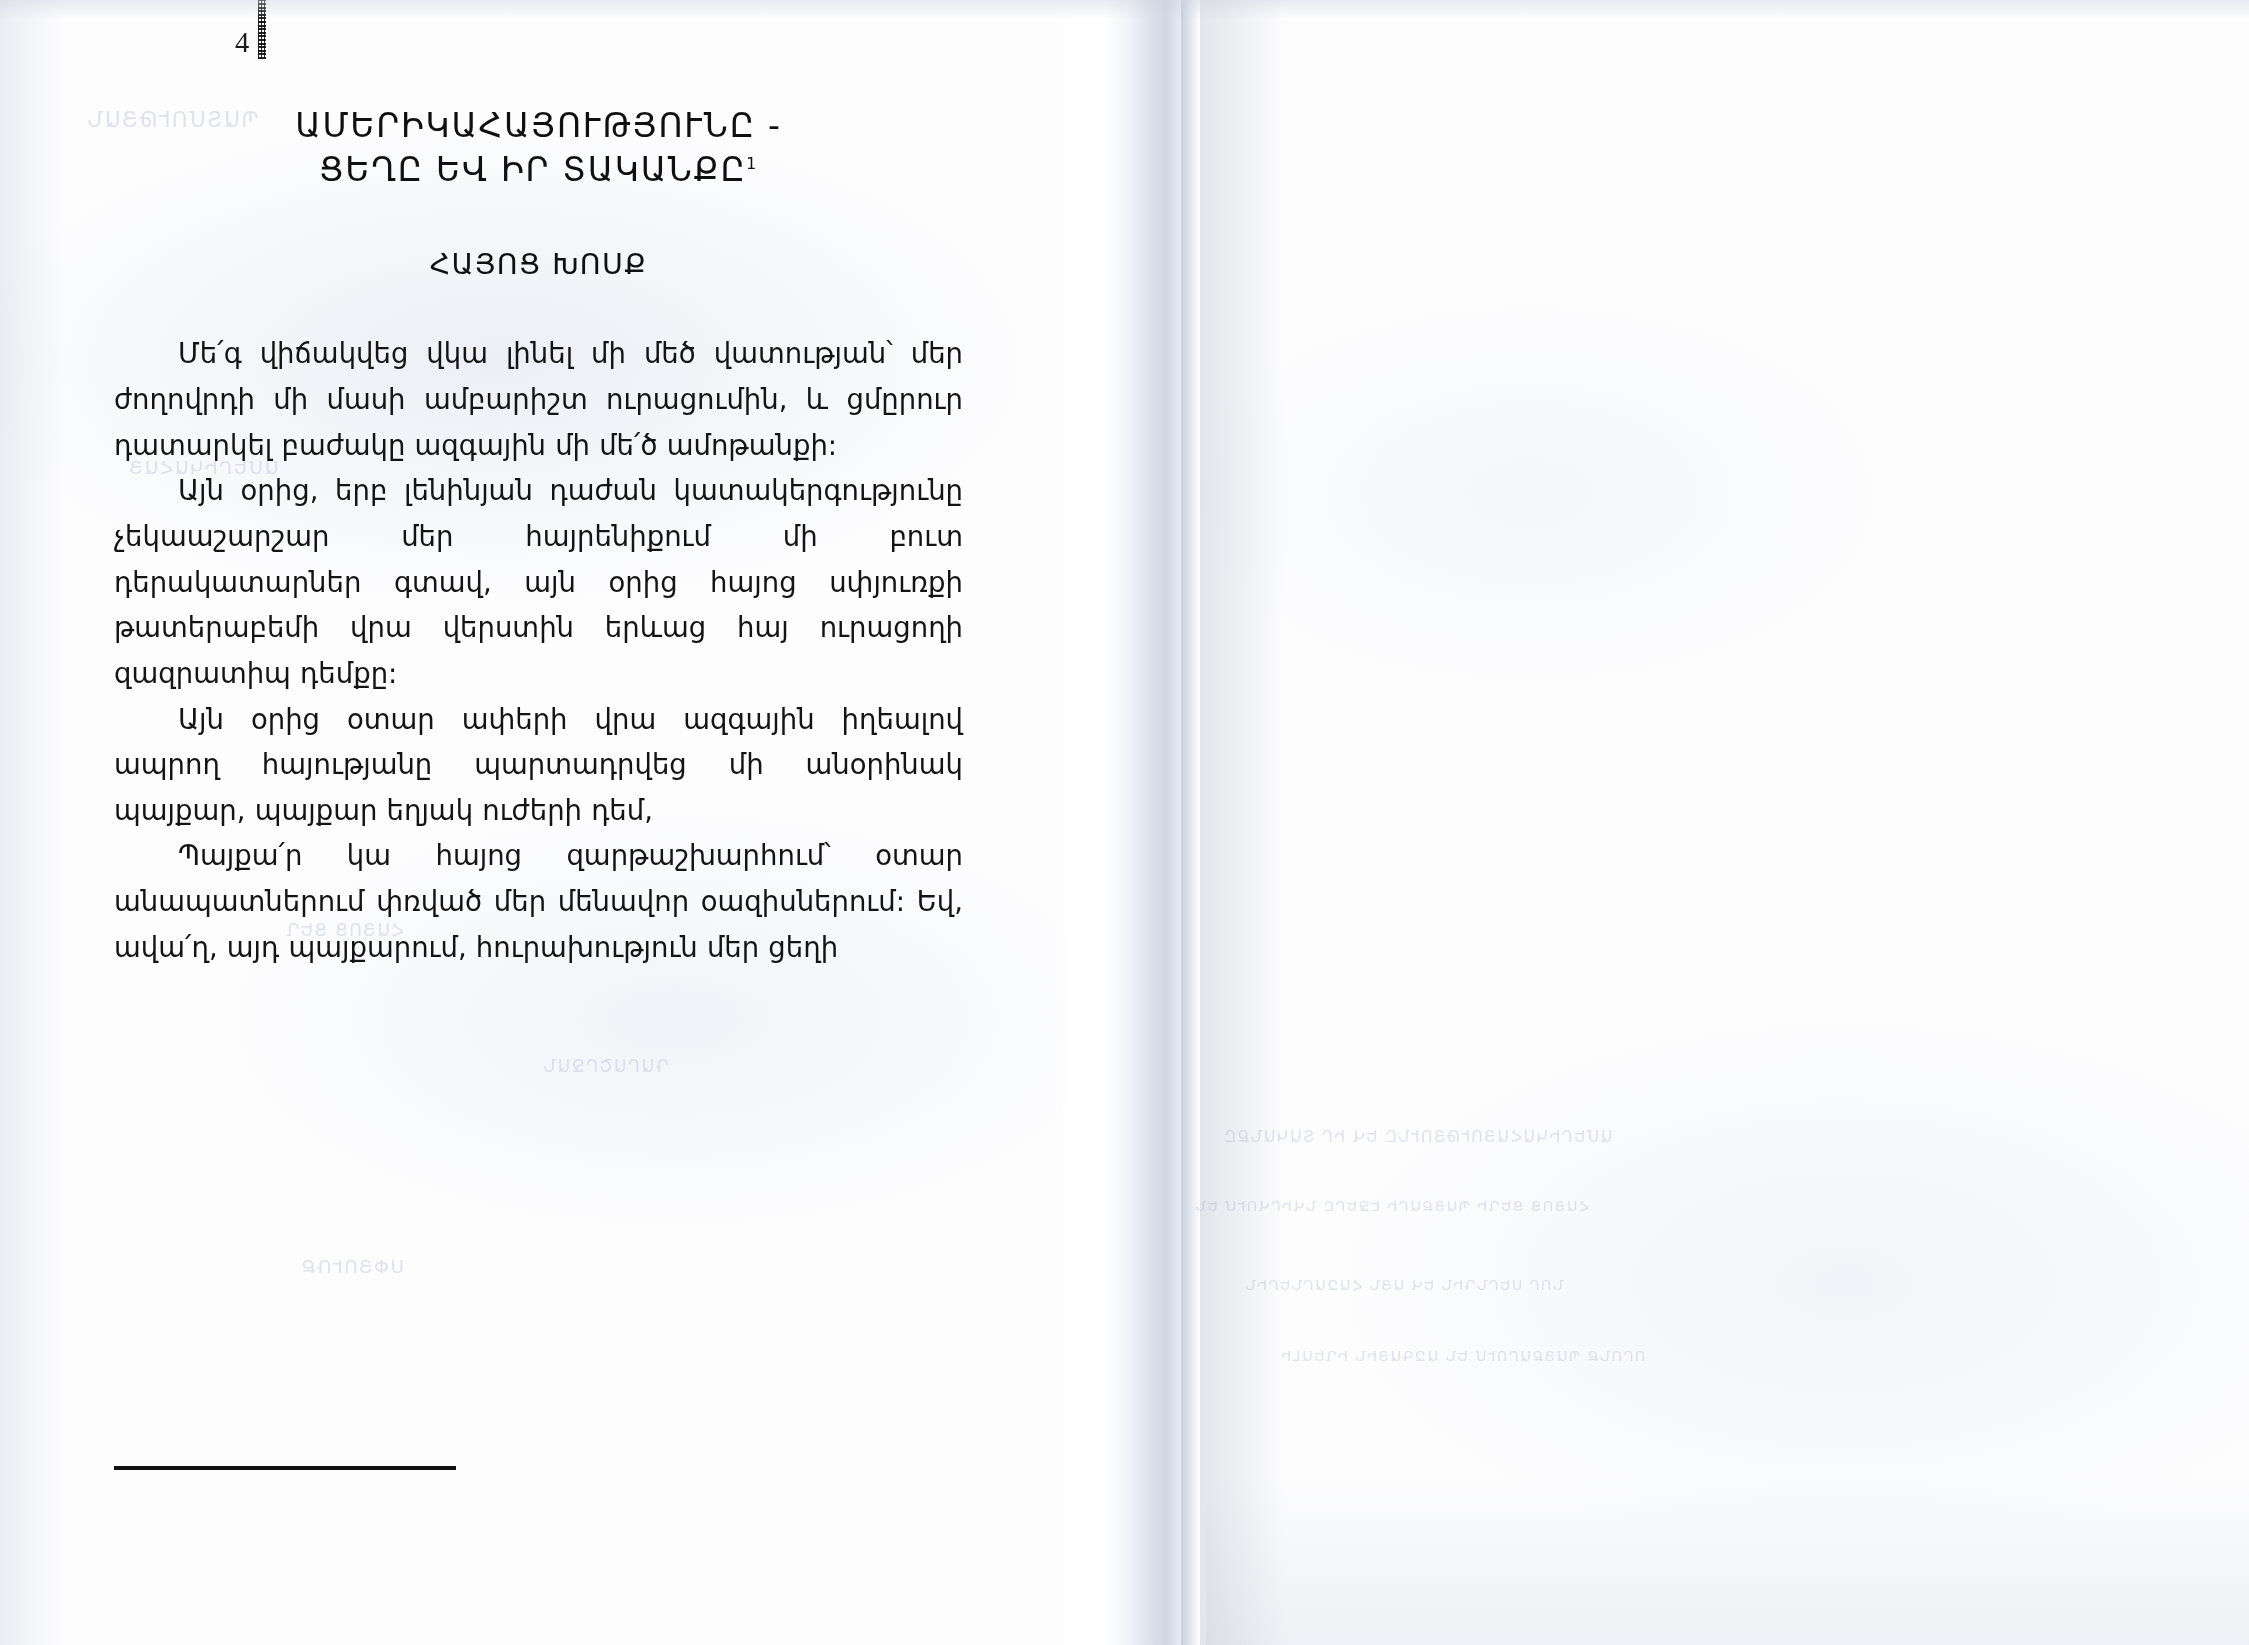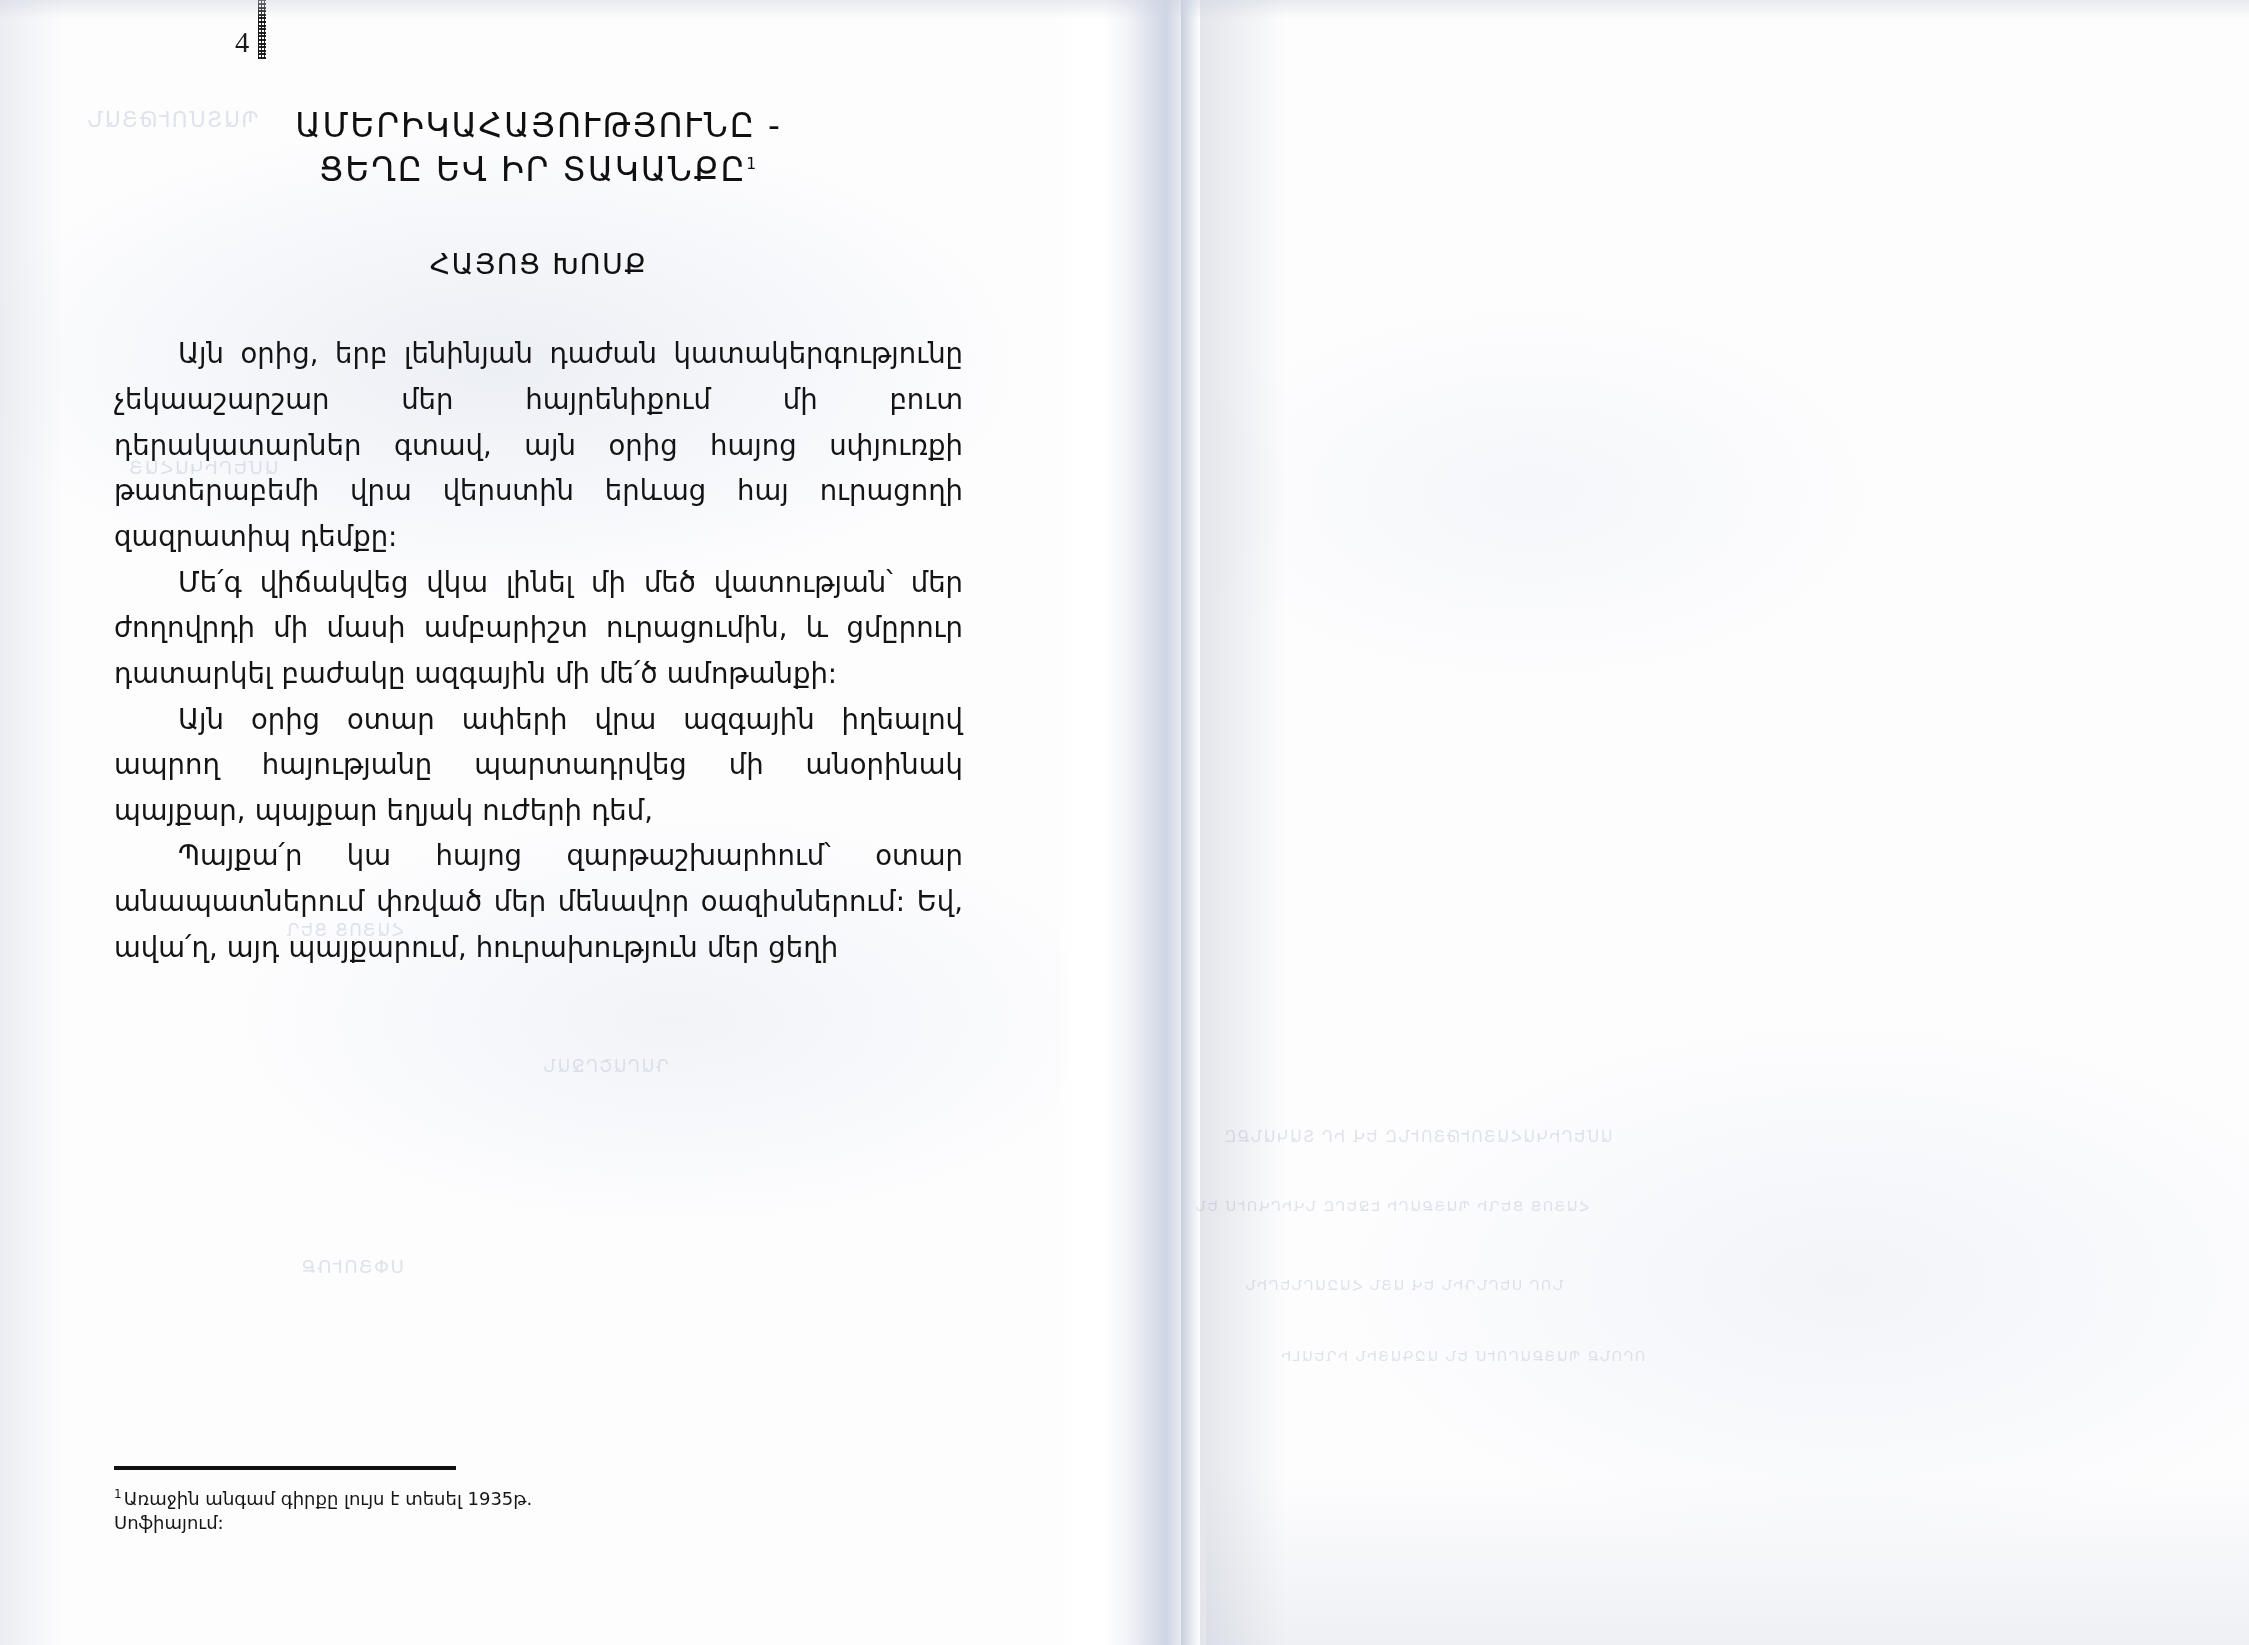--- a/index.html
+++ b/index.html
@@ -191,31 +191,28 @@
 
     <div class="col" id="col-left">
 
       <h1 class="doc-title">
         <span>ԱՄԵՐԻԿԱՀԱՅՈՒԹՅՈՒՆԸ -</span><br>
         <span>ՑԵՂԸ ԵՎ ԻՐ ՏԱԿԱՆՔԸ</span><sup>1</sup>
       </h1>
 
       <h2 class="subtitle">ՀԱՅՈՑ ԽՈՍՔ</h2>
 
+      <p class="body">Մե՛գ վիճակվեց վկա լինել մի մեծ վատության՝ մեր ժողովրդի մի մասի ամբարիշտ ուրացումին, և ցմըրուր դատարկել բաժակը ազգային մի մե՛ծ ամոթանքի:</p>
       <p class="body">Այն օրից, երբ լենինյան դաժան կատակերգությունը չեկաաշարշար մեր հայրենիքում մի բուտ դերակատարներ գտավ, այն օրից հայոց սփյուռքի թատերաբեմի վրա վերստին երևաց հայ ուրացողի զազրատիպ դեմքը:</p>
-      <p class="body">Մե՛գ վիճակվեց վկա լինել մի մեծ վատության՝ մեր ժողովրդի մի մասի ամբարիշտ ուրացումին, և ցմըրուր դատարկել բաժակը ազգային մի մե՛ծ ամոթանքի:</p>
       <p class="body last-line-left">Այն օրից օտար ափերի վրա ազգային իղեալով ապրող հայությանը պարտադրվեց մի անօրինակ պայքար, պայքար եղյակ ուժերի դեմ,</p>
       <p class="body last-line-left">Պայքա՛ր կա հայոց զարթաշխարհում՝ օտար անապատներում փռված մեր մենավոր օազիսներում: Եվ, ավա՛ղ, այդ պայքարում, հուրախություն մեր ցեղի</p>
     </div>
 
     <div id="footnote">
       <div class="fn-rule"></div>
-      <div class="fn-text">
-        <sup>1</sup><span>Առաջին անգամ գիրքը լույս է տեսել 1935թ. Սոֆիայում:</span>
-      </div>
     </div>
   </div>
 
   <div id="gutter"></div>
   <div id="gutter-edge"></div>
 
   <div class="page" id="page-right">
 
     <div class="showthrough" style="left:86px;top:1127px;font-size:15.7px;">ԱՄԵՐԻԿԱՀԱՅՈՒԹՅՈՒՆԸ ԵՎ ԻՐ ՏԱԿԱՆՔԸ</div>
     <div class="showthrough" style="left:57px;top:1198px;font-size:14.3px;">ՀԱՅՈՑ ՑԵՂԻ ՊԱՅՔԱՐԻ ԷՋԵՐԸ ՆՎԻՐՎՈՒՄ ԵՆ</div>

